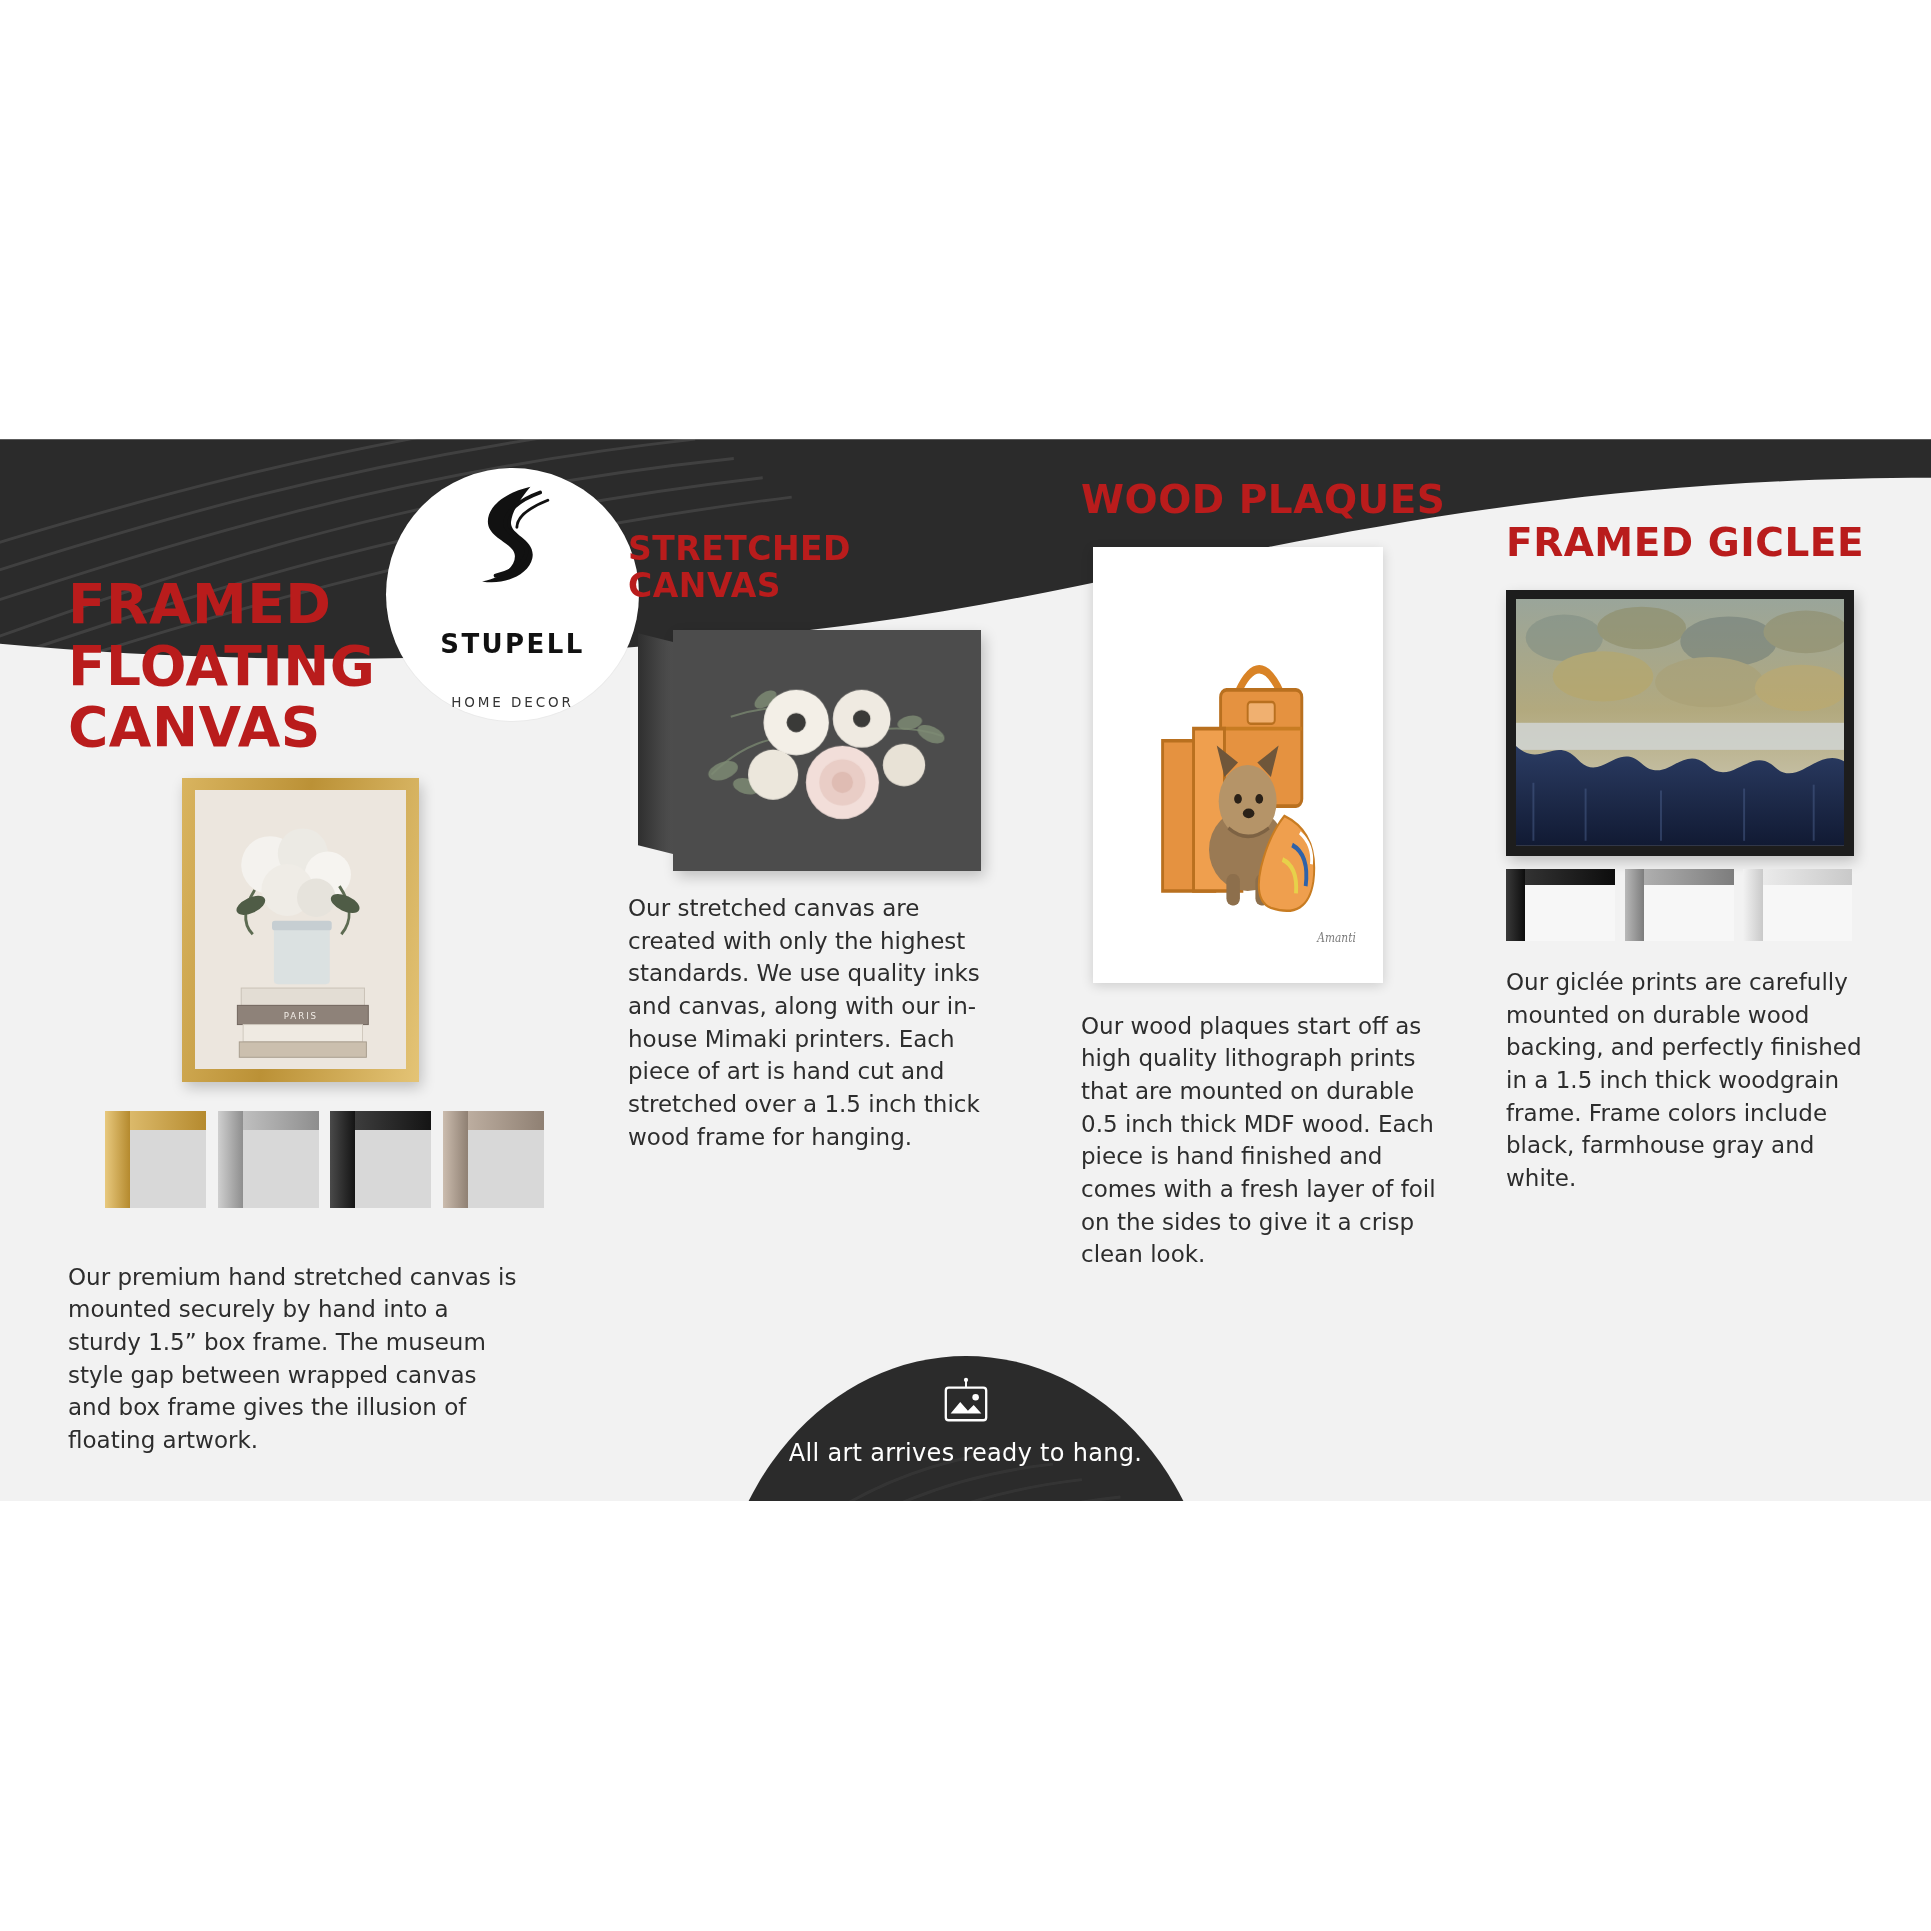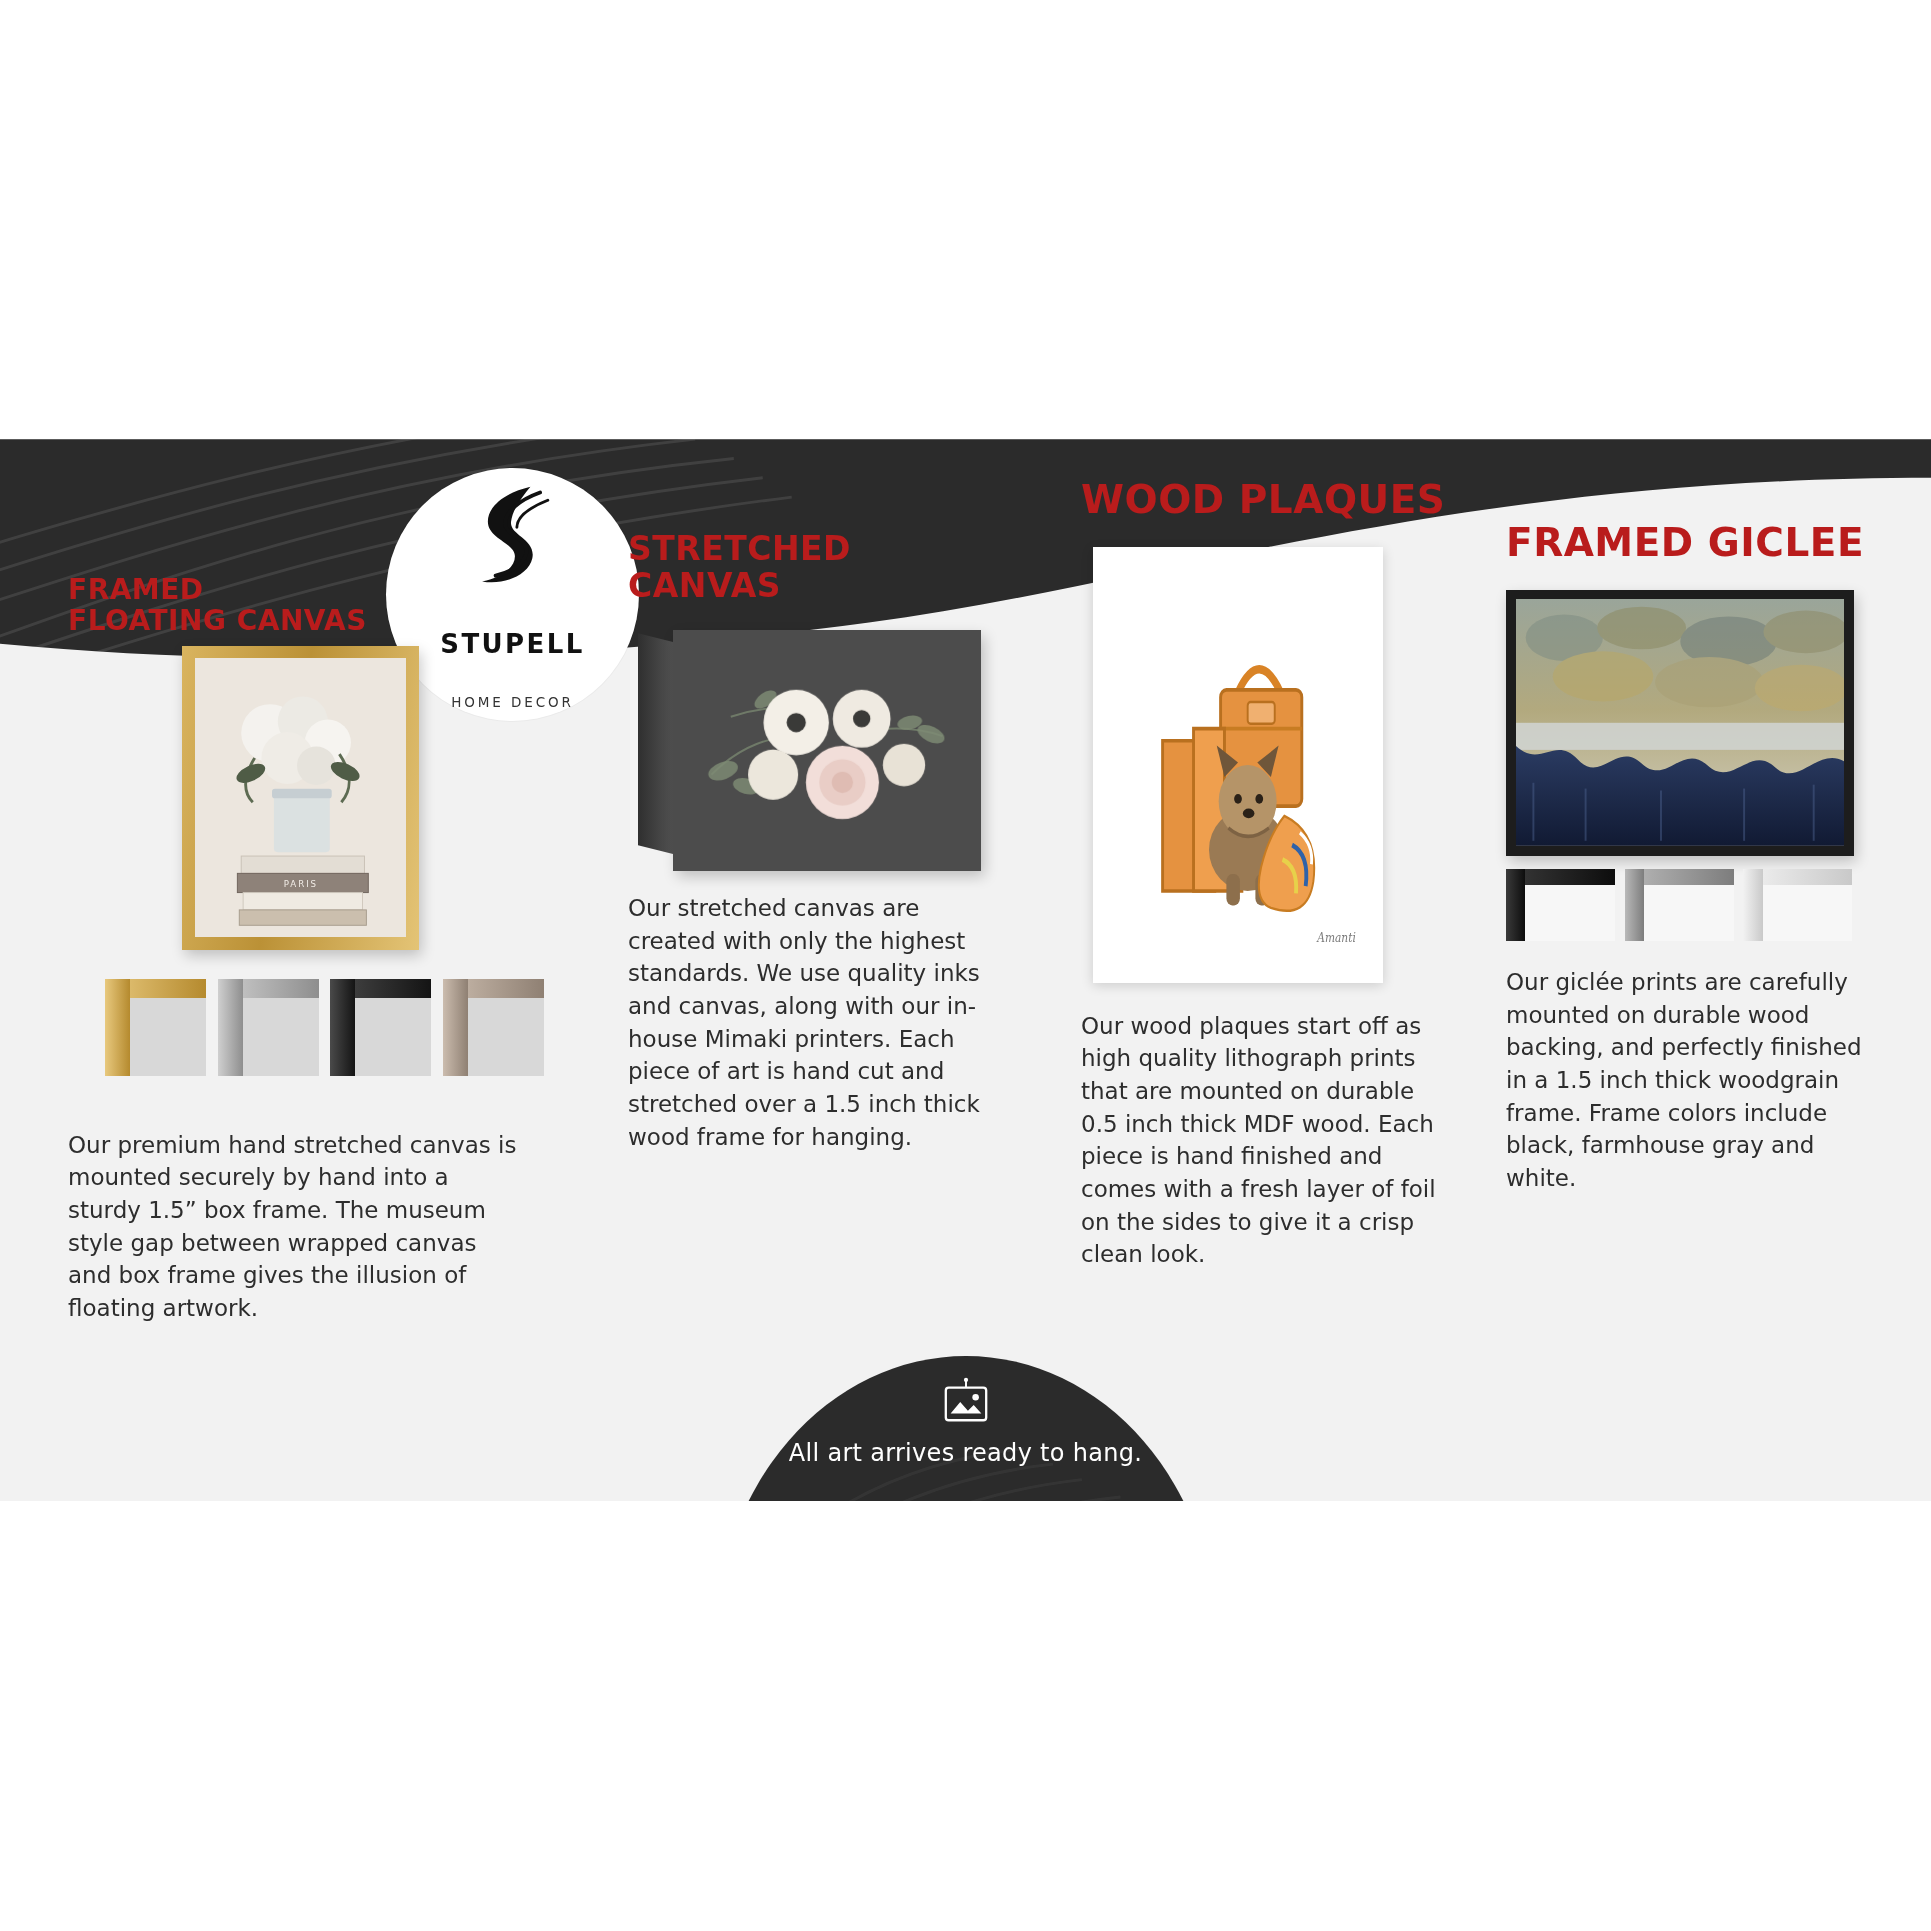--- a/index.html
+++ b/index.html
@@ -113,22 +113,22 @@
   }
   .col-body {
     font-family: "DejaVu Sans", sans-serif;
     font-size: 23px;
     line-height: 1.42;
     color: #2d2d2d;
   }
 
   
   #col1 { left: 68px; top: 135px; width: 454px; }
-  #col1 .col-title { font-size: 28px; }
-  #col1 .art-wrap { position: relative; height: 319px; margin-top: 9px; }
+  #col1 .col-title { font-size: 55px; }
+  #col1 .art-wrap { position: relative; height: 319px; margin-top: 19px; }
   .float-frame {
     position: absolute;
     left: 114px;
     top: 0;
     width: 237px;
     height: 304px;
     background: #c8a14a;
     background: linear-gradient(100deg,#d9b45f 0%, #bb9136 45%, #e4c476 100%);
     padding: 12.6px;
     box-sizing: border-box;

